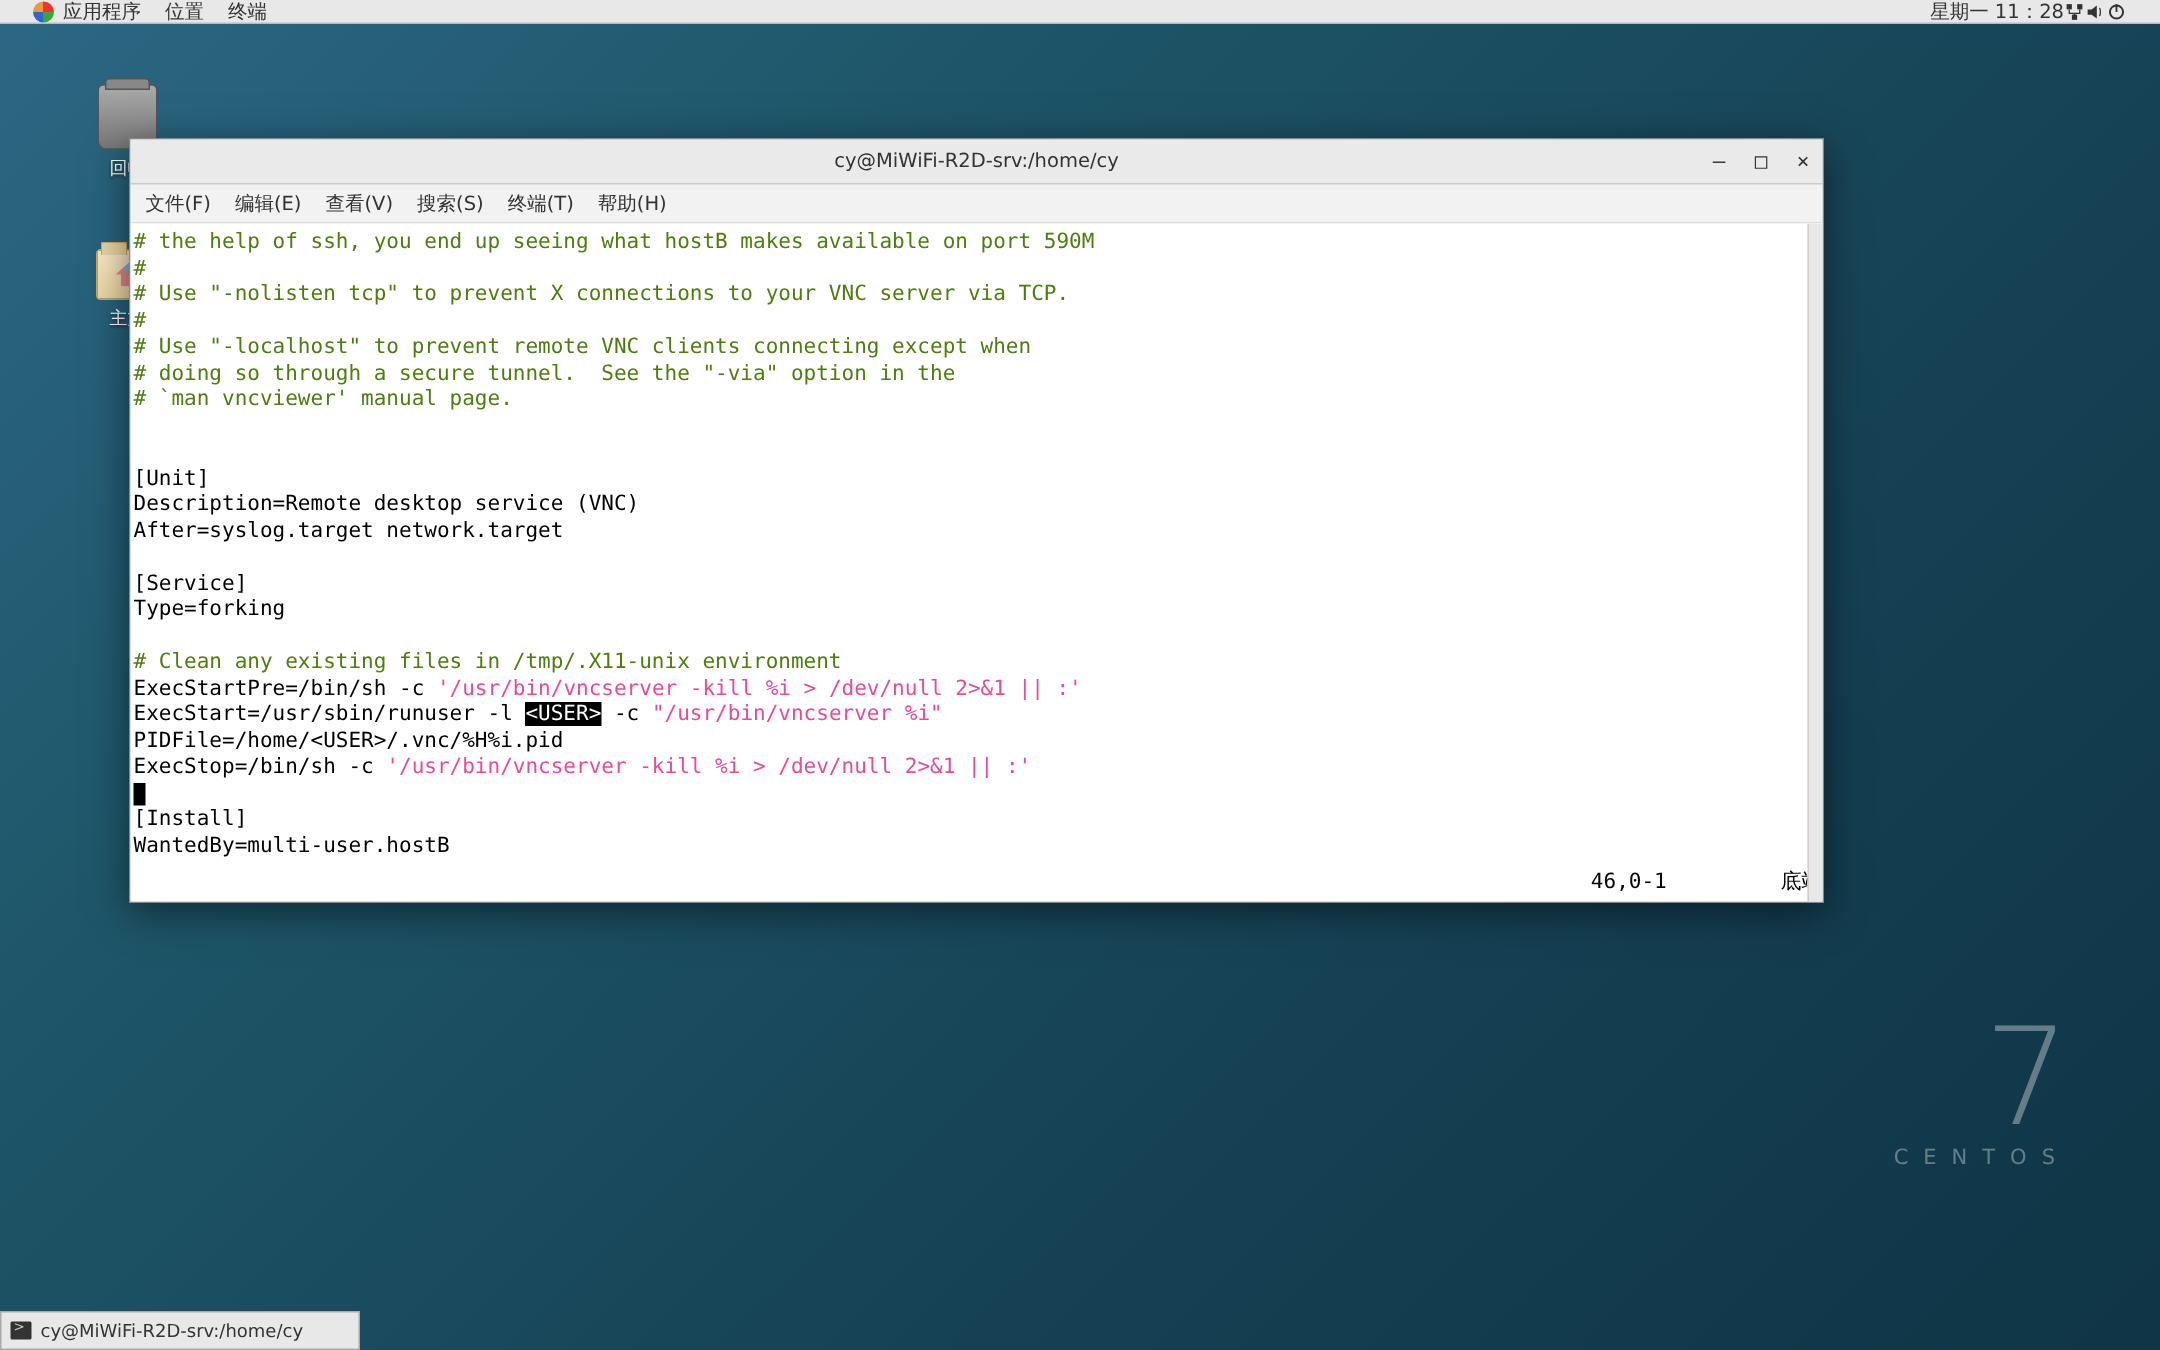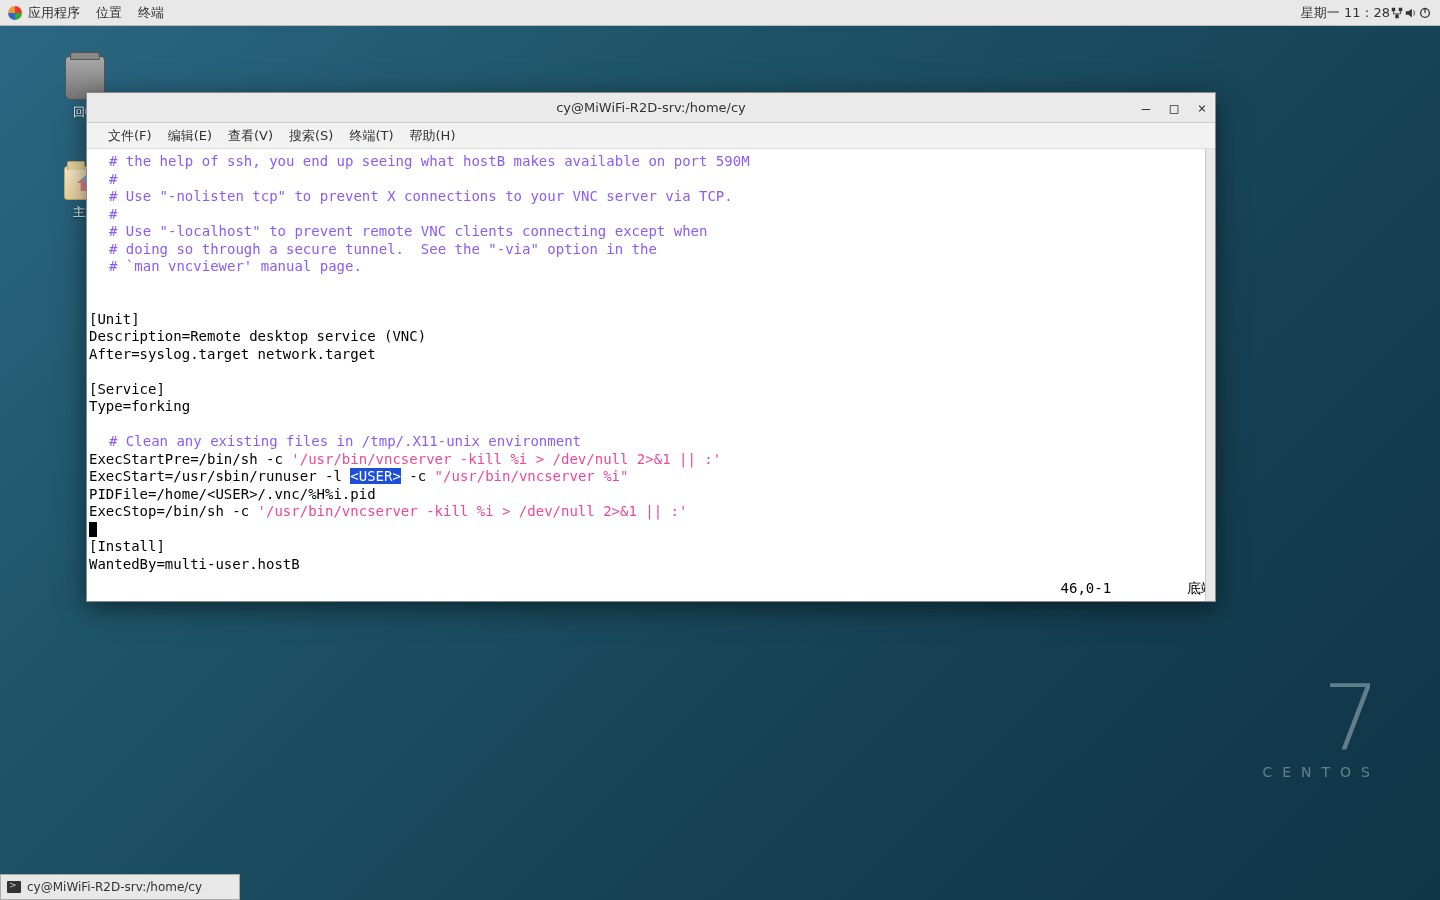--- a/index.html
+++ b/index.html
@@ -4,22 +4,22 @@
 <style>
   * { margin:0; padding:0; box-sizing:border-box; }
   body {
     width:1440px; height:900px;
     font-family:"DejaVu Sans","WenQuanYi Micro Hei",sans-serif;
     background:linear-gradient(135deg,#2c6784 0%,#1e5568 30%,#153f52 70%,#0f3546 100%);
     overflow:hidden; position:relative; font-size:13px;
   }
   
   .top-panel {
-    height:26px; background:#e8e8e8; border-bottom:1px solid #bbb;
-    display:flex; align-items:center; padding:0 8px; color:#333;
+    height:16px; background:#e8e8e8; border-bottom:1px solid #bbb;
+    display:flex; align-items:center; padding:0 22px; color:#333;
   }
   .top-panel .logo {
     width:14px;height:14px;margin-right:6px;
     background:conic-gradient(#e33 0 90deg,#3a3 90deg 180deg,#36c 180deg 270deg,#e93 270deg 360deg);
     border-radius:50%;
   }
   .top-panel .menu-item { margin-right:16px; cursor:pointer; }
   .top-panel .spacer { flex:1; }
   .top-panel .tray { display:flex; align-items:center; }
   .tray svg { width:14px; height:14px; fill:#333; }
@@ -43,32 +43,32 @@
   .centos-mark .word{letter-spacing:10px;font-size:14px;}
   
   .window{
     position:absolute; left:86px; top:92px; width:1130px; height:510px;
     background:#f2f2f2;border:1px solid #888;box-shadow:0 6px 24px rgba(0,0,0,.5);
     display:flex;flex-direction:column;
   }
   .titlebar{height:30px;display:flex;align-items:center;justify-content:center;position:relative;background:#eaeaea;border-bottom:1px solid #ccc;font-size:13px;color:#333;}
   .titlebar .controls{position:absolute;right:6px;display:flex;gap:14px;align-items:center;}
   .ctl{width:14px;height:14px;cursor:pointer;display:flex;align-items:center;justify-content:center;font-family:monospace;font-size:14px;}
-  .menubar{height:26px;display:flex;align-items:center;padding:0 21px;gap:16px;background:#f2f2f2;border-bottom:1px solid #ddd;font-size:13px;color:#333;}
+  .menubar{height:26px;display:flex;align-items:center;padding:0 10px;gap:16px;background:#f2f2f2;border-bottom:1px solid #ddd;font-size:13px;color:#333;}
   .menubar span{cursor:pointer;}
   .term-body{
     flex:1;background:#fff;position:relative;overflow:hidden;
     font-family:"DejaVu Sans Mono","Courier New",monospace;
     font-size:14px;line-height:17.5px;white-space:pre;color:#000;
   }
   .term-inner{position:absolute;top:0;left:0;right:10px;padding:4px 2px;}
   .term-scroll{position:absolute;top:0;right:0;bottom:0;width:10px;background:#e8e8e8;border-left:1px solid #ccc;}
-  .c-blue{color:#8b5cf6;margin-left:20px;}
+  .c-blue{color:#4d7c0f;}
   .c-red{color:#ec4899;}
-  .hl{background:#1d4ed8;color:#fff;}
+  .hl{background:#000000;color:#fff;}
   .cursor{display:inline-block;width:8px;height:15px;background:#000;vertical-align:text-bottom;}
   .status-line{position:absolute;bottom:4px;right:0;}
   
   .taskbar{
     position:absolute;left:0;bottom:0;width:240px;height:26px;
     background:#e8e8e8;border:1px solid #aaa;display:flex;align-items:center;padding:0 6px;font-size:12px;color:#333;
   }
   .taskbar .tbicon{width:14px;height:12px;background:#333;margin-right:6px;border-radius:1px;position:relative;}
   .taskbar .tbicon:after{content:">";position:absolute;color:#ccc;font-size:9px;left:2px;top:-1px;}
 </style>

